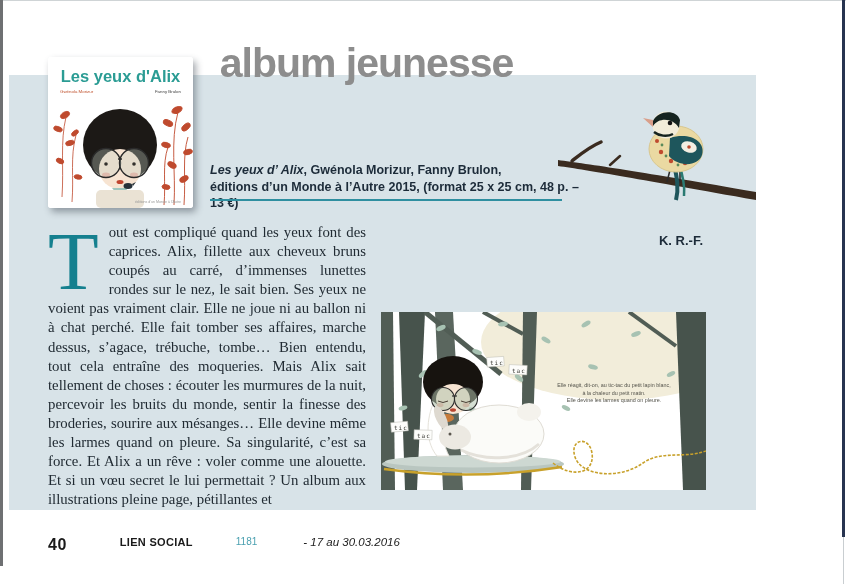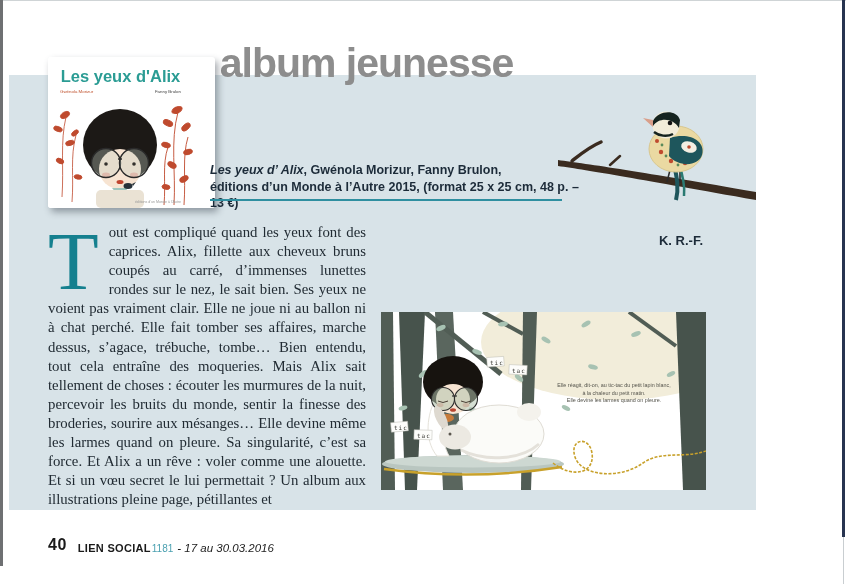--- a/index.html
+++ b/index.html
@@ -10,21 +10,21 @@
   .edge-left{position:absolute;left:0;top:0;width:3px;height:566px;background:#6e7072;}
   .edge-right{position:absolute;left:842px;top:0;width:3px;height:537px;background:#273450;}
   .edge-right-lower{position:absolute;left:843px;top:537px;width:1px;height:47px;background:#c9ced1;}
 
   .blue-block{position:absolute;left:9px;top:75px;width:747px;height:435px;background:#d8e3e8;}
 
   .section-label{position:absolute;left:0;top:40px;width:733px;text-align:center;
       font-size:41px;font-weight:700;color:#8d8d8d;letter-spacing:-1px;}
 
   
-  .book-cover{position:absolute;left:48px;top:57px;width:167px;height:151px;background:#fff;
+  .book-cover{position:absolute;left:48px;top:57px;width:145px;height:151px;background:#fff;
       border-radius:3px;box-shadow:3px 4px 7px rgba(55,65,75,.45);overflow:hidden;}
 
   .article-title{position:absolute;left:210px;top:105px;margin:0;font-size:31px;font-weight:700;
       color:#117f90;letter-spacing:-0.5px;}
 
   .book-ref{position:absolute;left:210px;top:162px;width:370px;font-size:12.5px;font-weight:700;
       color:#1c2b39;line-height:16.5px;}
   .book-ref .it{font-style:italic;text-align:right;}
   .teal-rule{position:absolute;left:210px;top:199px;width:352px;height:2px;background:#2f8fa0;}
 
@@ -34,21 +34,21 @@
       line-height:19.1px;color:#212b33;text-align:justify;height:287px;overflow:hidden;}
   .col1{left:48px;width:318px;}
   .col2{left:380px;width:323px;height:auto;}
   .dropcap{float:left;font-family:"Liberation Serif",serif;font-size:83px;line-height:64px;
       color:#15808f;padding:6px 10px 0 0;}
   .signature{text-align:right;font-family:"Liberation Sans",sans-serif;font-weight:700;
       font-size:13px;color:#1c2b39;margin-top:8px;}
 
   .forest{position:absolute;left:381px;top:312px;width:325px;height:178px;}
 
-  .footer{position:absolute;left:48px;top:536px;display:flex;align-items:flex-end;color:#1a1a1a;}
+  .footer{position:absolute;left:48px;top:536px;display:flex;align-items:flex-start;color:#1a1a1a;gap:42px;}
   .footer .pagenum{font-size:16px;font-weight:700;margin-right:11px;letter-spacing:.5px;}
   .footer .mag{font-size:11px;font-weight:700;letter-spacing:.3px;}
   .footer .issue{font-size:10px;color:#4aa0b0;margin-left:1px;}
   .footer .daterange{font-size:11.5px;margin-left:4px;color:#222;font-style:italic;}
 </style>
 </head>
 <body>
 
 <div class="page">
 

